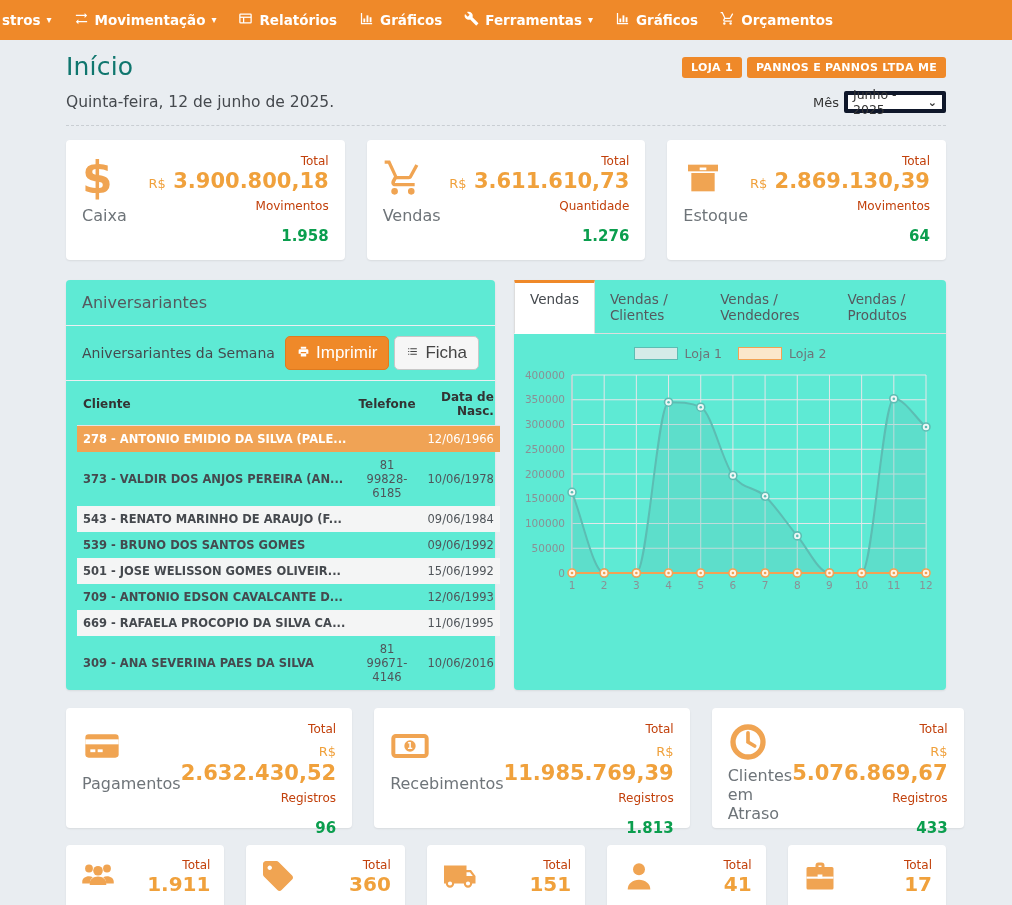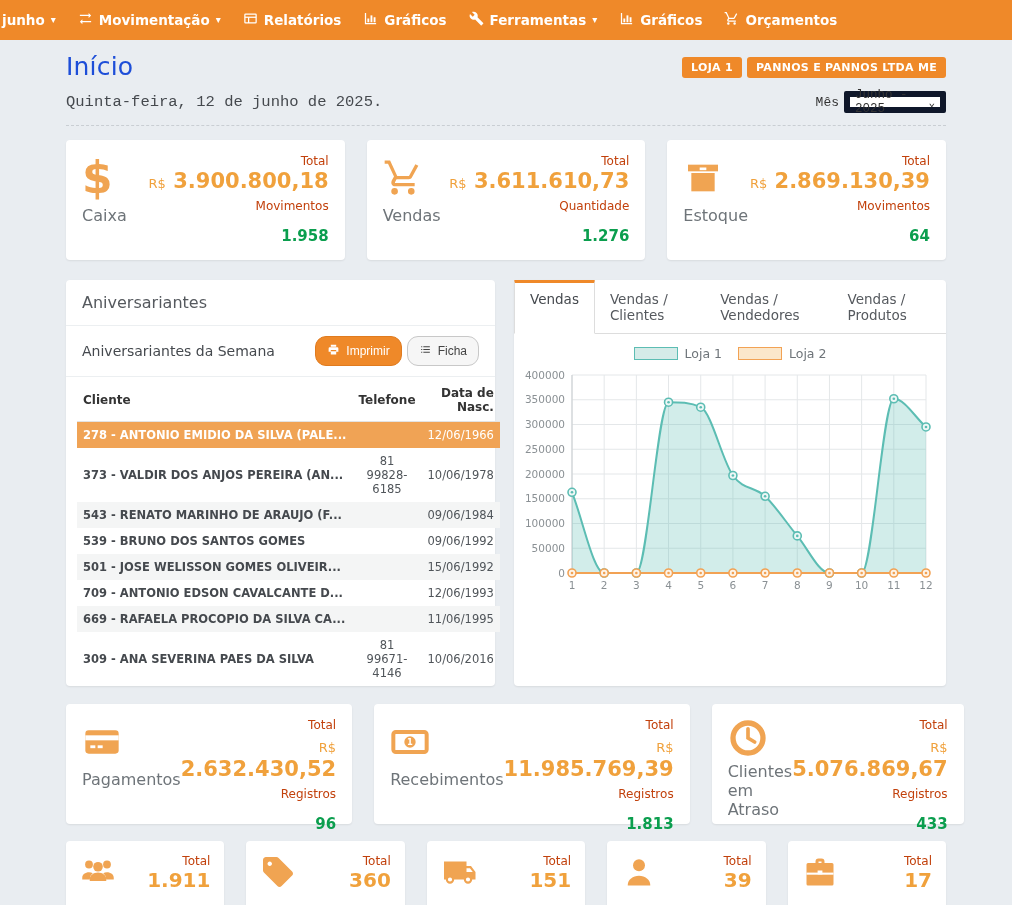--- a/index.html
+++ b/index.html
@@ -13,35 +13,35 @@
     height:40px; background:#ef8929; display:flex; align-items:center;
     color:#fff; font-size:13.5px; font-weight:600; white-space:nowrap; overflow:hidden;
   }
   .nav-item { display:flex; align-items:center; gap:6px; padding:0 11px; height:40px; cursor:pointer; }
   .nav-item:first-child { padding-left:2px; }
   .nav-item svg { width:15px; height:15px; flex:0 0 auto; }
   .caret { font-size:10px; line-height:1; }
   
   .container { width:880px; margin:0 auto; }
   .header-row { display:flex; justify-content:space-between; align-items:flex-start; margin-top:12px; }
-  .page-title { font-size:25px; color:#1d4ed8; font-weight:400; letter-spacing:0.2px; }
+  .page-title { font-size:25px; color:#0f766e; font-weight:400; letter-spacing:0.2px; }
   .badges { display:flex; gap:5px; margin-top:5px; }
   .badge {
     background:#ef8929; color:#fff; font-size:11px; font-weight:700;
     padding:4px 9px; border-radius:3px; letter-spacing:0.3px;
   }
   .date-row {
     display:flex; justify-content:space-between; align-items:center;
     margin-top:10px; padding-bottom:12px; border-bottom:1px dashed #c9ced3;
-    font-size:15.5px; color:#45494e;font-family:Liberation Mono, monospace;
+    font-size:15.5px; color:#45494e;
   }
   .month-picker { display:flex; align-items:center; gap:5px; font-size:13px; color:#333; }
   .select {
     display:flex; align-items:center; justify-content:space-between;
-    width:102px; height:22px; border:6px solid #0f172a; border-radius:2px;
+    width:102px; height:22px; border:4px solid #0f172a; border-radius:2px;
     background:#fff; font-size:12.5px; padding:0 5px; cursor:pointer;
   }
   .select .chev { font-weight:700; font-size:11px; }
   
   .grid3 { display:grid; grid-template-columns:repeat(3,1fr); gap:22px; margin-top:14px; }
   .grid5 { display:grid; grid-template-columns:repeat(5,1fr); gap:22px; margin-top:17px; }
   .card {
     background:#fff; border-radius:4px; box-shadow:0 1px 2px rgba(0,0,0,0.08);
     padding:14px 16px; cursor:pointer;
   }
@@ -57,26 +57,26 @@
   .value .cur { font-size:13px; font-weight:400; }
   .green { font-size:15px; font-weight:700; color:#0b9e4e; margin-top:14px; }
   .card.small { height:108px; display:flex; flex-direction:column; justify-content:space-between; padding:13px 14px; }
   .small-top { display:flex; justify-content:space-between; }
   .small-top .icon { color:#f0a452; }
   .small-top .icon svg { width:36px; height:36px; }
   .small-right { text-align:right; }
   .value-sm { font-size:20px; font-weight:700; color:#f0a13c; }
   
   .middle { display:grid; grid-template-columns:429px 1fr; gap:19px; margin-top:20px; }
-  .panel { background:#ffffff; border-radius:4px; box-shadow:0 1px 2px rgba(0,0,0,0.08); min-height:330px; }
+  .panel { background:#5eead4; border-radius:4px; box-shadow:0 1px 2px rgba(0,0,0,0.08); min-height:330px; }
   .panel-header { padding:13px 16px; font-size:16px; color:#55595e; border-bottom:1px solid #eceff1; }
   .toolbar { display:flex; justify-content:space-between; align-items:center; padding:10px 16px; border-bottom:1px solid #eceff1; }
   .toolbar-label { font-size:14px; color:#45494e; }
   .toolbar-buttons { display:flex; gap:5px; }
-  .btn { display:inline-flex; align-items:center; gap:6px; font-size:12px; border-radius:11px; padding:6px 11px; cursor:pointer; }
+  .btn { display:inline-flex; align-items:center; gap:6px; font-size:17px; border-radius:5px; padding:6px 11px; cursor:pointer; }
   .btn svg { width:13px; height:13px; }
   .btn-print { background:#ef8929; border:1px solid #e07b1f; color:#fff; }
   .btn-ficha { background:#f6f6f6; border:1px solid #c8c8c8; color:#444; }
   
   .bd-table { width:calc(100% - 22px); margin:2px 11px 0; border-collapse:collapse; }
   .bd-table th { text-align:left; font-size:12px; color:#333; padding:7px 6px; border-bottom:1px solid #e3e3e3; }
   .bd-table th.c, .bd-table td.c { text-align:center; }
   .bd-table th.r, .bd-table td.r { text-align:right; }
   .bd-table td { font-size:11.5px; color:#50555a; padding:6px 6px; }
   .bd-table td.name { font-weight:700; color:#45494e; width:55%; white-space:nowrap; }
@@ -95,21 +95,21 @@
   .swatch { width:44px; height:13px; border:1px solid; }
   .swatch.loja1 { background:#d5ebe8; border-color:#5cbdb3; }
   .swatch.loja2 { background:#fbe7cb; border-color:#f2a254; }
   .chart-wrap { padding:4px 12px 8px 6px; }
 </style>
 </head>
 <body>
 
 <div class="navbar">
   <div class="nav-item">
-    <span>junho</span>
+    <span>stros</span>
     <span class="caret">▾</span>
   </div>
   <div class="nav-item">
     <span><svg viewBox="0 0 24 24" fill="currentColor">
           <path d="M21 7l-4-4v3H3v2h14v3l4-4z"></path>
           <path d="M3 17l4 4v-3h14v-2H7v-3l-4 4z"></path>
         </svg></span>
     <span>Movimentação</span>
     <span class="caret">▾</span>
   </div>
@@ -513,21 +513,21 @@
 
     </div>
     <div class="card small">
       <div class="small-top">
         <span class="icon"><svg viewBox="0 0 24 24" fill="currentColor">
               <circle cx="12" cy="7.5" r="4"></circle>
               <path d="M4.5 20.5c0-3.3 3.4-6 7.5-6s7.5 2.7 7.5 6v.5h-15z"></path>
             </svg></span>
         <div class="small-right">
           <div class="muted">Total</div>
-          <div class="value-sm">39</div>
+          <div class="value-sm">41</div>
         </div>
       </div>
 
     </div>
     <div class="card small">
       <div class="small-top">
         <span class="icon"><svg viewBox="0 0 24 24" fill="currentColor">
               <path d="M9 6V5a2 2 0 0 1 2-2h2a2 2 0 0 1 2 2v1h5a1 1 0 0 1 1 1v13a1 1 0 0 1-1 1H4a1 1 0 0 1-1-1V7a1 1 0 0 1 1-1h5zm2-1v1h2V5h-2z"></path>
               <rect x="10.4" y="11" width="3.2" height="2.6" fill="#fff"></rect>
               <rect x="3" y="12.4" width="18" height="1.4" fill="#fff"></rect>

